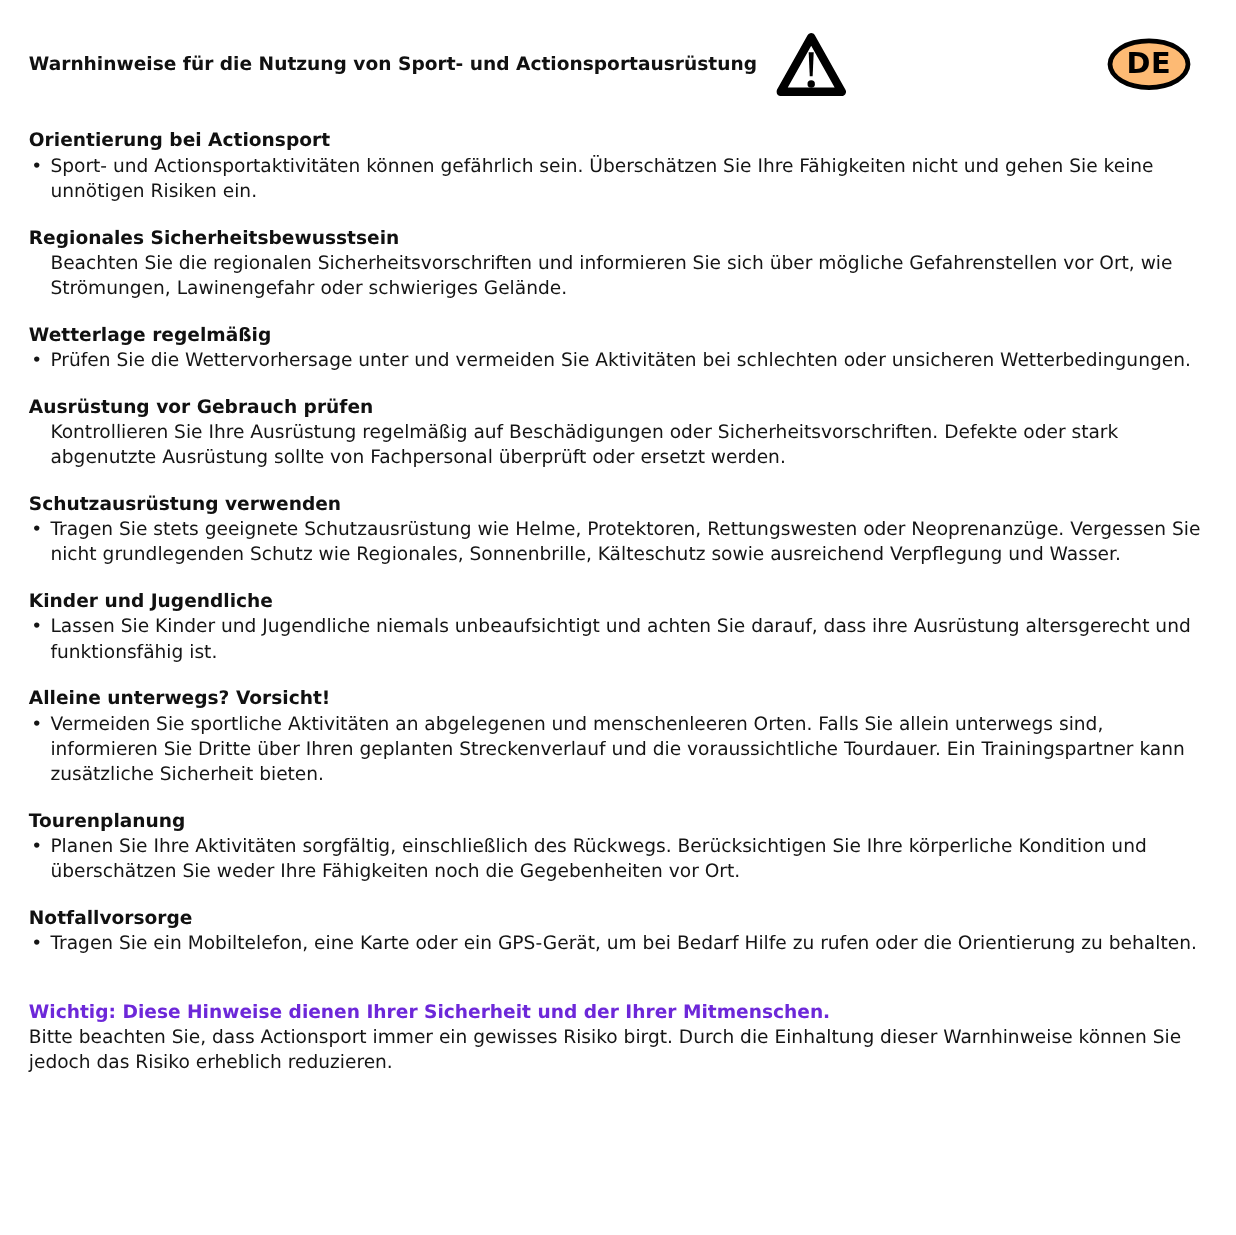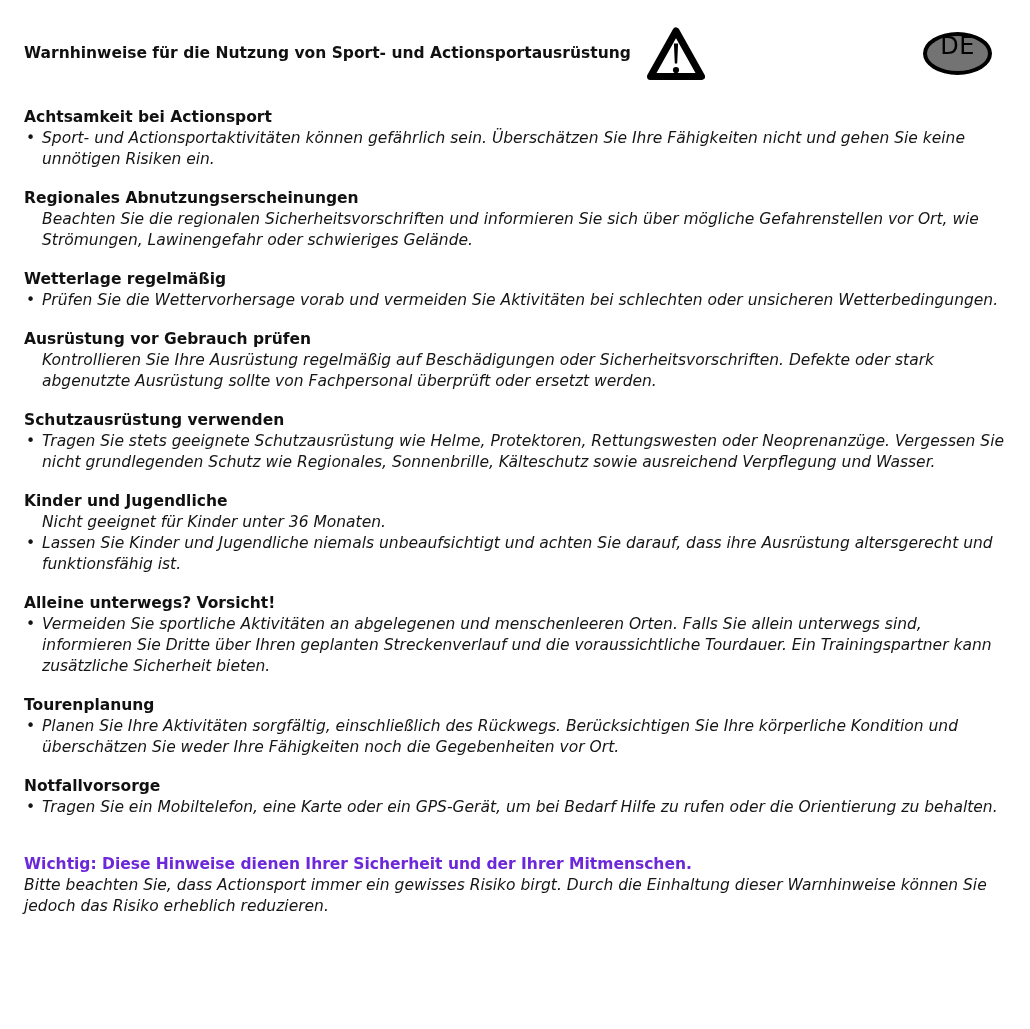--- a/index.html
+++ b/index.html
@@ -45,27 +45,27 @@
   .lang-badge {
     margin-left: auto;
     margin-right: 14px;
     flex: none;
     box-sizing: border-box;
     width: 69px;
     height: 43px;
     border: 4px solid #000000;
     border-radius: 50%;
     display: flex;
-    align-items: flex-start;
+    align-items: center;
     justify-content: center;
-    font-weight: normal;
+    font-weight: bold;
     font-size: 24px;
     letter-spacing: 0.5px;
     color: #000000;
-    background: #737373;
+    background: #fdba74;
   }
   
   .content {
     margin-top: 25px;
   }
   section.warning-section { margin: 0; }
   .content section.warning-section + section.warning-section { margin-top: 18px; }
   h2.section-heading {
     margin: 0;
     font-size: 15.5px;
@@ -80,33 +80,31 @@
   .item .marker {
     flex: 0 0 18px;
     box-sizing: border-box;
     padding-left: 2px;
     line-height: 21px;
   }
   .item p {
     margin: 0;
     max-width: 962px;
     line-height: 21px;
-    font-style: italic;
   }
   
   .footer { margin-top: 36px; }
   .footer .foot-heading {
     margin: 0;
     font-weight: bold;
     color: #6d28d9;
   }
   .footer .foot-text {
     margin: 0;
     max-width: 975px;
-    font-style: italic;
   }
 </style>
 </head>
 <body>
 
 <div class="page">
 
   <header class="header">
     <h1 class="title">Warnhinweise für die Nutzung von Sport- und Actionsportausrüstung</h1>
 
@@ -118,60 +116,56 @@
       </svg>
     </span>
 
     <span class="lang-badge">
       <span>DE</span>
     </span>
   </header>
 
   <main class="content" id="sections-container">
       <section class="warning-section">
-        <h2 class="section-heading">Achtsamkeit bei Actionsport</h2>
+        <h2 class="section-heading">Orientierung bei Actionsport</h2>
         <div class="item bulleted">
           <span class="marker">•</span>
           <p>Sport- und Actionsportaktivitäten können gefährlich sein. Überschätzen Sie Ihre Fähigkeiten nicht und gehen Sie keine unnötigen Risiken ein.</p>
         </div>
       </section>
       <section class="warning-section">
-        <h2 class="section-heading">Regionales Abnutzungserscheinungen</h2>
+        <h2 class="section-heading">Regionales Sicherheitsbewusstsein</h2>
         <div class="item indented">
           <span class="marker"></span>
           <p>Beachten Sie die regionalen Sicherheitsvorschriften und informieren Sie sich über mögliche Gefahrenstellen vor Ort, wie Strömungen, Lawinengefahr oder schwieriges Gelände.</p>
         </div>
       </section>
       <section class="warning-section">
         <h2 class="section-heading">Wetterlage regelmäßig</h2>
         <div class="item bulleted">
           <span class="marker">•</span>
-          <p>Prüfen Sie die Wettervorhersage vorab und vermeiden Sie Aktivitäten bei schlechten oder unsicheren Wetterbedingungen.</p>
+          <p>Prüfen Sie die Wettervorhersage unter und vermeiden Sie Aktivitäten bei schlechten oder unsicheren Wetterbedingungen.</p>
         </div>
       </section>
       <section class="warning-section">
         <h2 class="section-heading">Ausrüstung vor Gebrauch prüfen</h2>
         <div class="item indented">
           <span class="marker"></span>
           <p>Kontrollieren Sie Ihre Ausrüstung regelmäßig auf Beschädigungen oder Sicherheitsvorschriften. Defekte oder stark abgenutzte Ausrüstung sollte von Fachpersonal überprüft oder ersetzt werden.</p>
         </div>
       </section>
       <section class="warning-section">
         <h2 class="section-heading">Schutzausrüstung verwenden</h2>
         <div class="item bulleted">
           <span class="marker">•</span>
           <p>Tragen Sie stets geeignete Schutzausrüstung wie Helme, Protektoren, Rettungswesten oder Neoprenanzüge. Vergessen Sie nicht grundlegenden Schutz wie Regionales, Sonnenbrille, Kälteschutz sowie ausreichend Verpflegung und Wasser.</p>
         </div>
       </section>
       <section class="warning-section">
         <h2 class="section-heading">Kinder und Jugendliche</h2>
-        <div class="item indented">
-          <span class="marker"></span>
-          <p>Nicht geeignet für Kinder unter 36 Monaten.</p>
-        </div>
         <div class="item bulleted">
           <span class="marker">•</span>
           <p>Lassen Sie Kinder und Jugendliche niemals unbeaufsichtigt und achten Sie darauf, dass ihre Ausrüstung altersgerecht und funktionsfähig ist.</p>
         </div>
       </section>
       <section class="warning-section">
         <h2 class="section-heading">Alleine unterwegs? Vorsicht!</h2>
         <div class="item bulleted">
           <span class="marker">•</span>
           <p>Vermeiden Sie sportliche Aktivitäten an abgelegenen und menschenleeren Orten. Falls Sie allein unterwegs sind, informieren Sie Dritte über Ihren geplanten Streckenverlauf und die voraussichtliche Tourdauer. Ein Trainingspartner kann zusätzliche Sicherheit bieten.</p>

